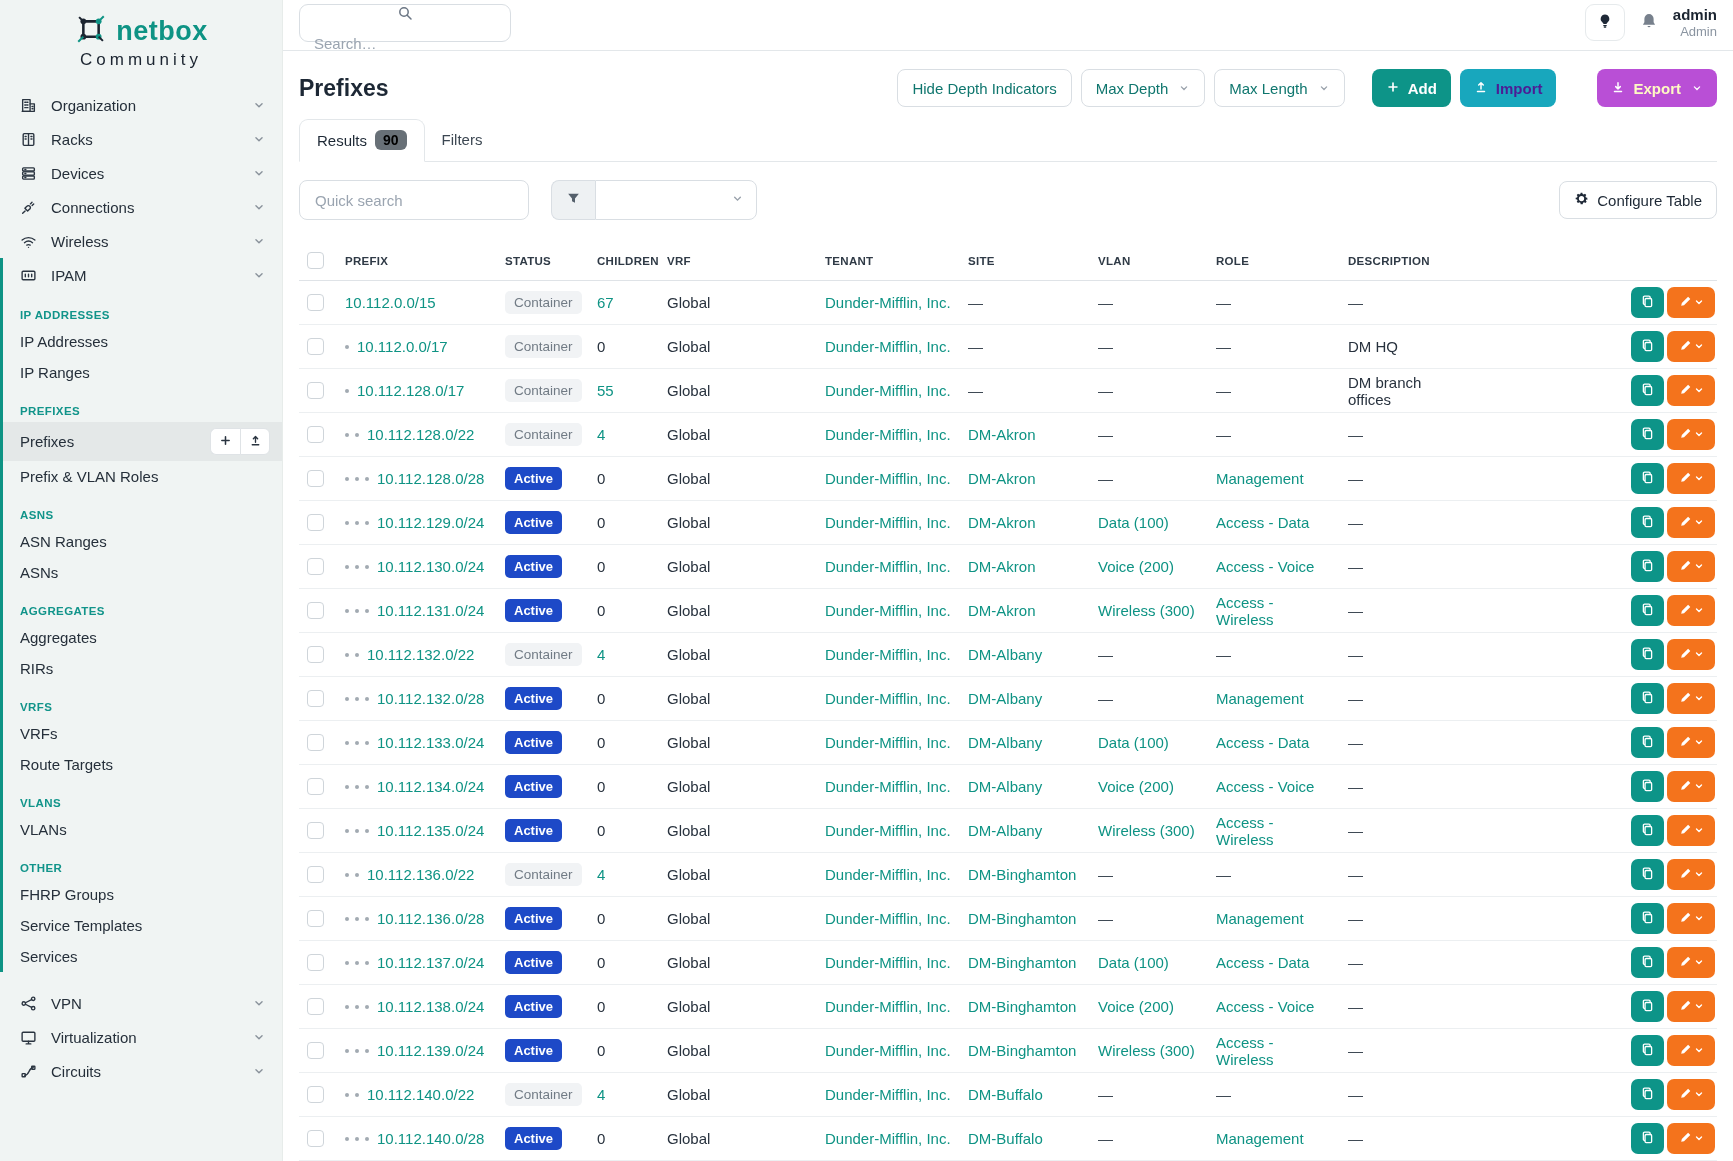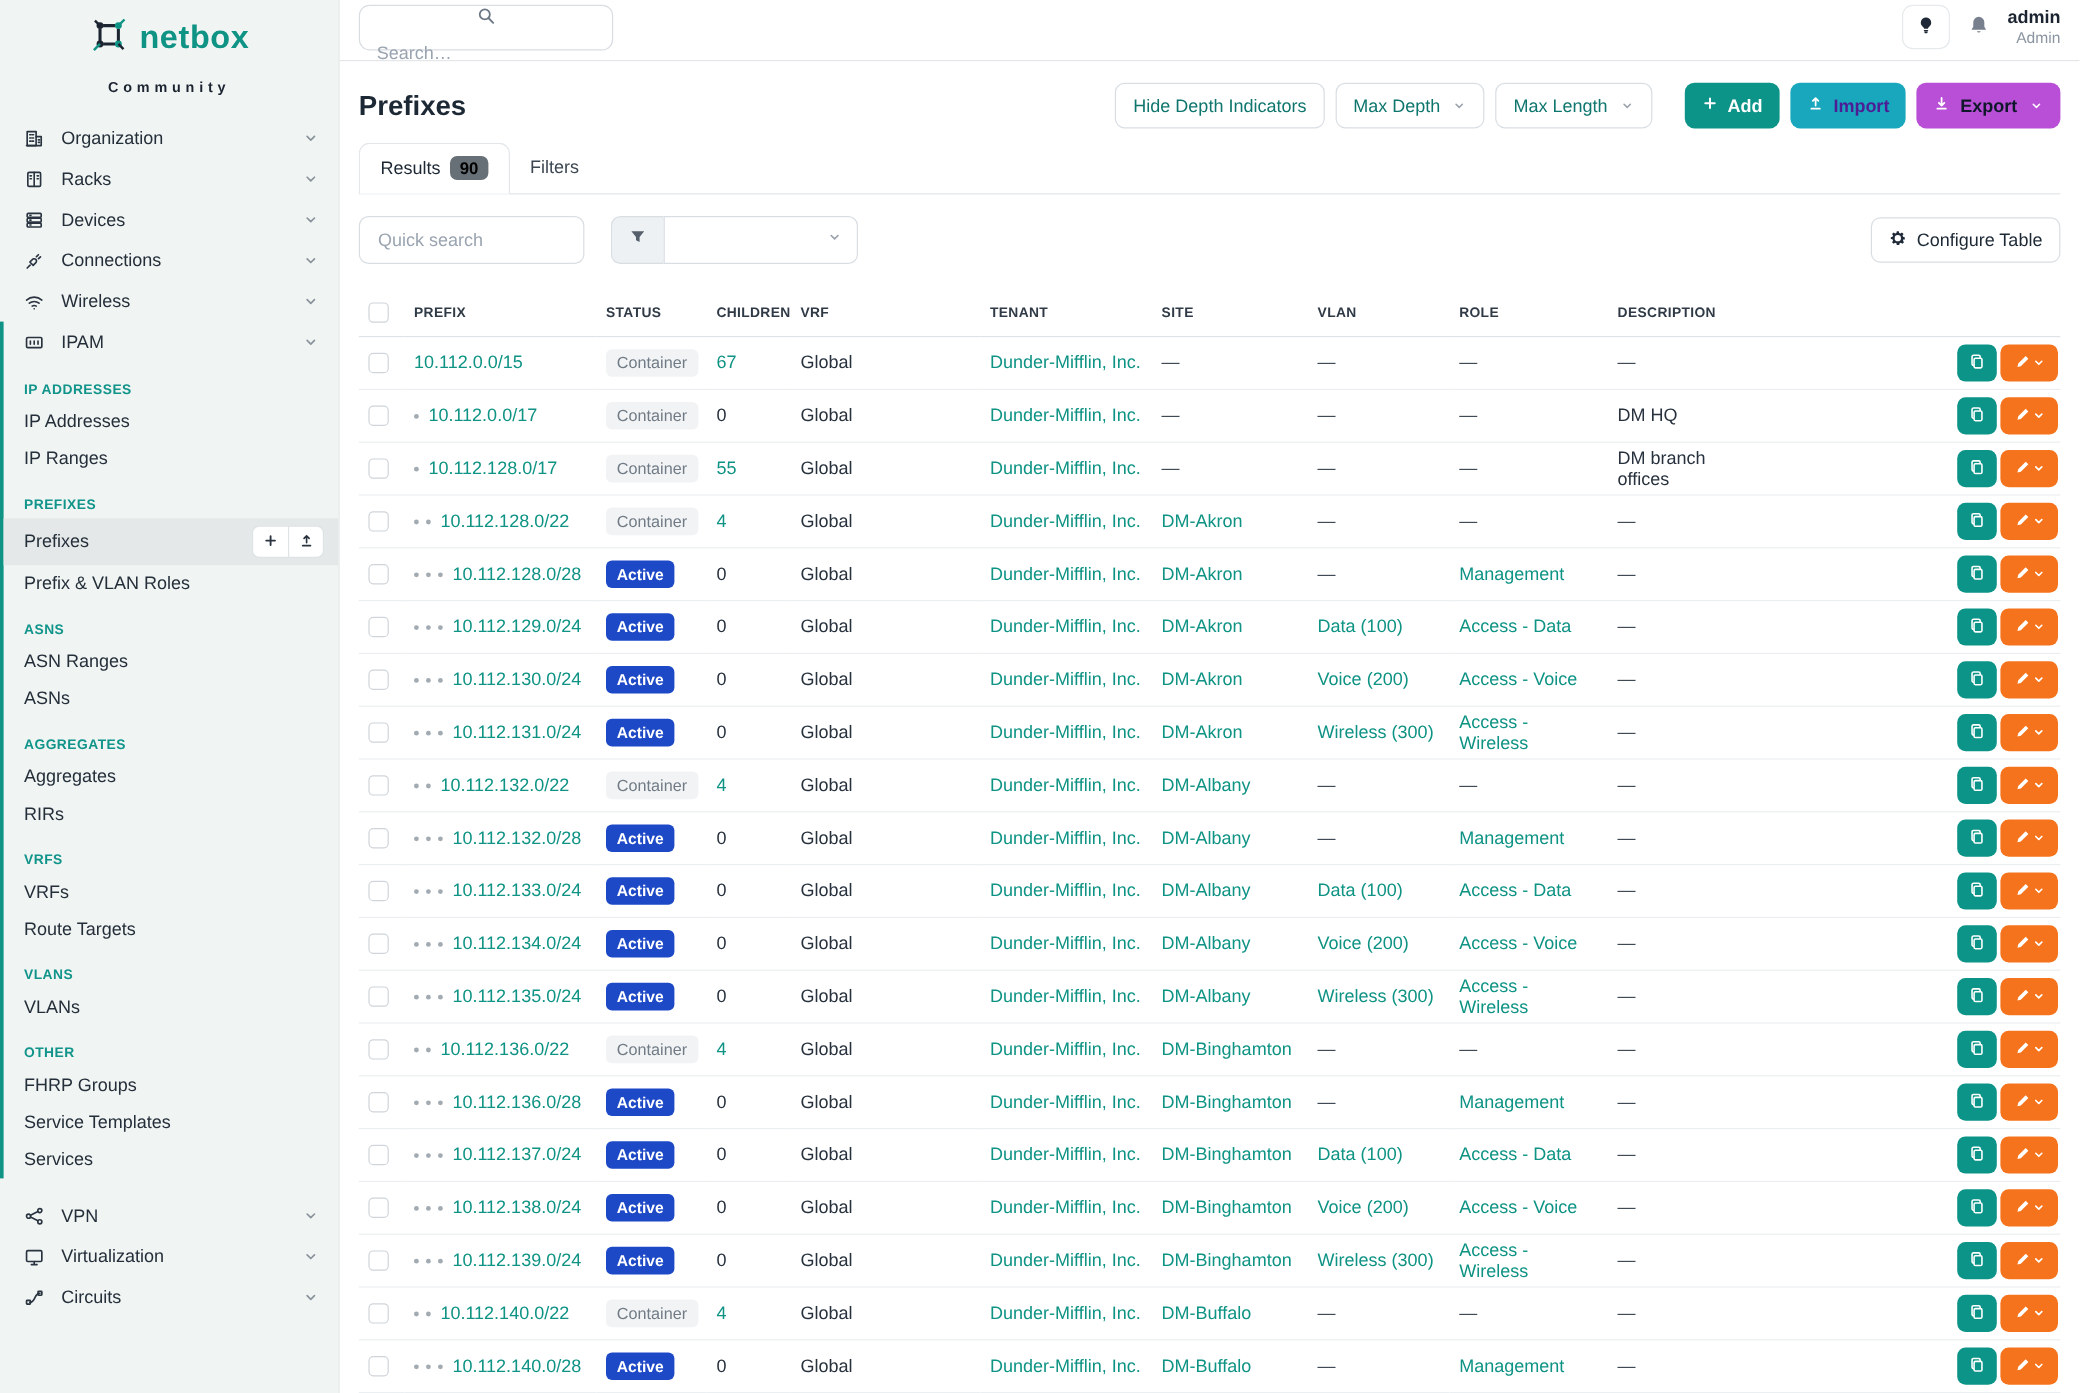--- a/index.html
+++ b/index.html
@@ -10,21 +10,21 @@
   *{box-sizing:border-box;}
   html,body{margin:0;padding:0;}
   body{width:1733px;height:1161px;overflow:hidden;font-family:"Liberation Sans",sans-serif;color:var(--txt);background:#fff;}
   .app{display:flex;width:100%;height:100%;align-items:flex-end;}
 
   
   .sidebar{width:283px;min-width:283px;background:#f0f4f3;border-right:1px solid #e7ecea;height:100%;overflow:hidden;}
   .brand{padding:12px 0 2px;text-align:center;}
   .brand-row{display:flex;align-items:center;justify-content:center;gap:8px;}
   .brand-name{color:var(--accent);font-size:27px;font-weight:bold;letter-spacing:.5px;}
-  .brand-sub{color:#1b2430;font-size:12px;font-weight:700;letter-spacing:4px;margin-top:15px;}
+  .brand-sub{color:#1b2430;font-size:17px;font-weight:400;letter-spacing:4px;margin-top:0;}
   .nav{margin-top:16px;}
   .nav-item{display:flex;align-items:center;gap:13px;padding:8px 16px 8px 20px;font-size:15px;color:#252f3a;cursor:pointer;}
   .nav-item .nav-icon{width:18px;height:18px;color:#2a3440;display:flex;align-items:center;}
   .nav-item .chev{margin-left:auto;color:#8a929b;width:14px;height:14px;}
   .ipam-group{border-left:3px solid var(--accent);}
   .ipam-group .nav-item{padding-left:17px;}
   .sec-header{padding:17px 16px 5px 17px;font-size:11.5px;font-weight:bold;color:#11948a;letter-spacing:.4px;}
   .sec-item{display:flex;align-items:center;padding:6px 12px 6px 17px;font-size:15px;color:#252f3a;cursor:pointer;min-height:31px;}
   .sec-item.active{background:#e4e8e8;}
   .mini-group{margin-left:auto;display:flex;}
@@ -48,30 +48,30 @@
 
   .content{padding:8px 16px 0;flex:1;min-height:0;}
   .page-head{display:flex;align-items:center;margin:10px 0 12px;}
   .page-title{font-size:23px;font-weight:bold;color:#1d2835;}
   .head-controls{margin-left:auto;display:flex;align-items:center;gap:9px;}
   .btn{height:38px;border-radius:8px;font-size:15px;display:inline-flex;align-items:center;gap:8px;padding:0 14px;border:none;cursor:pointer;font-family:"Liberation Sans",sans-serif;}
   .btn-outline{background:#fff;border:1px solid #d9dee3;color:#0f766e;}
   .btn .bchev{color:#99a1ab;margin-left:2px;display:flex;}
   .btn-add{background:var(--add);color:#fff;font-weight:600;margin-left:18px;}
   .btn-import{background:var(--import);color:#4c1d95;font-weight:700;}
-  .btn-export{background:var(--export);color:#0f172a;font-weight:600;}
+  .btn-export{background:var(--export);color:#fef9c3;font-weight:600;margin-left:32px;}
   .btn-export .bchev{color:#fff;}
 
   .tabs{display:flex;border-bottom:1px solid var(--border);margin-top:6px;}
   .tab{padding:10px 17px 11px;font-size:15px;color:#3c4document7;display:flex;align-items:center;gap:8px;cursor:pointer;color:#3c4752;}
   .tab.active{border:1px solid var(--border);border-bottom:1px solid #fff;border-radius:9px 9px 0 0;margin-bottom:-1px;color:#1d2835;}
   .badge-count{background:#687077;color:#000000;border-radius:6px;font-size:14px;padding:2px 8px;font-weight:600;}
 
   .toolbar{display:flex;align-items:center;margin:18px 0 22px;}
-  .quick-search{width:188px;height:40px;border:1px solid #d9dee3;border-radius:8px;display:flex;align-items:center;padding:0 13px;}
+  .quick-search{width:230px;height:40px;border:1px solid #d9dee3;border-radius:8px;display:flex;align-items:center;padding:0 13px;}
   .quick-search input{border:none;outline:none;width:100%;font-size:15px;font-family:"Liberation Sans",sans-serif;background:transparent;}
   .quick-search input::placeholder{color:#9aa4b0;}
   .filter-group{display:flex;margin-left:22px;height:40px;}
   .funnel-box{width:44px;background:#eef1f3;border:1px solid #d9dee3;border-right:none;border-radius:8px 0 0 8px;display:flex;align-items:center;justify-content:center;cursor:pointer;}
   .filter-select{width:162px;background:#fff;border:1px solid #d9dee3;border-radius:0 8px 8px 0;display:flex;align-items:center;justify-content:flex-end;padding:0 12px;color:#99a1ab;cursor:pointer;}
   .configure-wrap{margin-left:auto;}
 
   table{width:100%;border-collapse:collapse;table-layout:fixed;}
   col.c-check{width:38px;} col.c-prefix{width:160px;} col.c-status{width:92px;}
   col.c-children{width:70px;} col.c-vrf{width:158px;} col.c-tenant{width:143px;}

